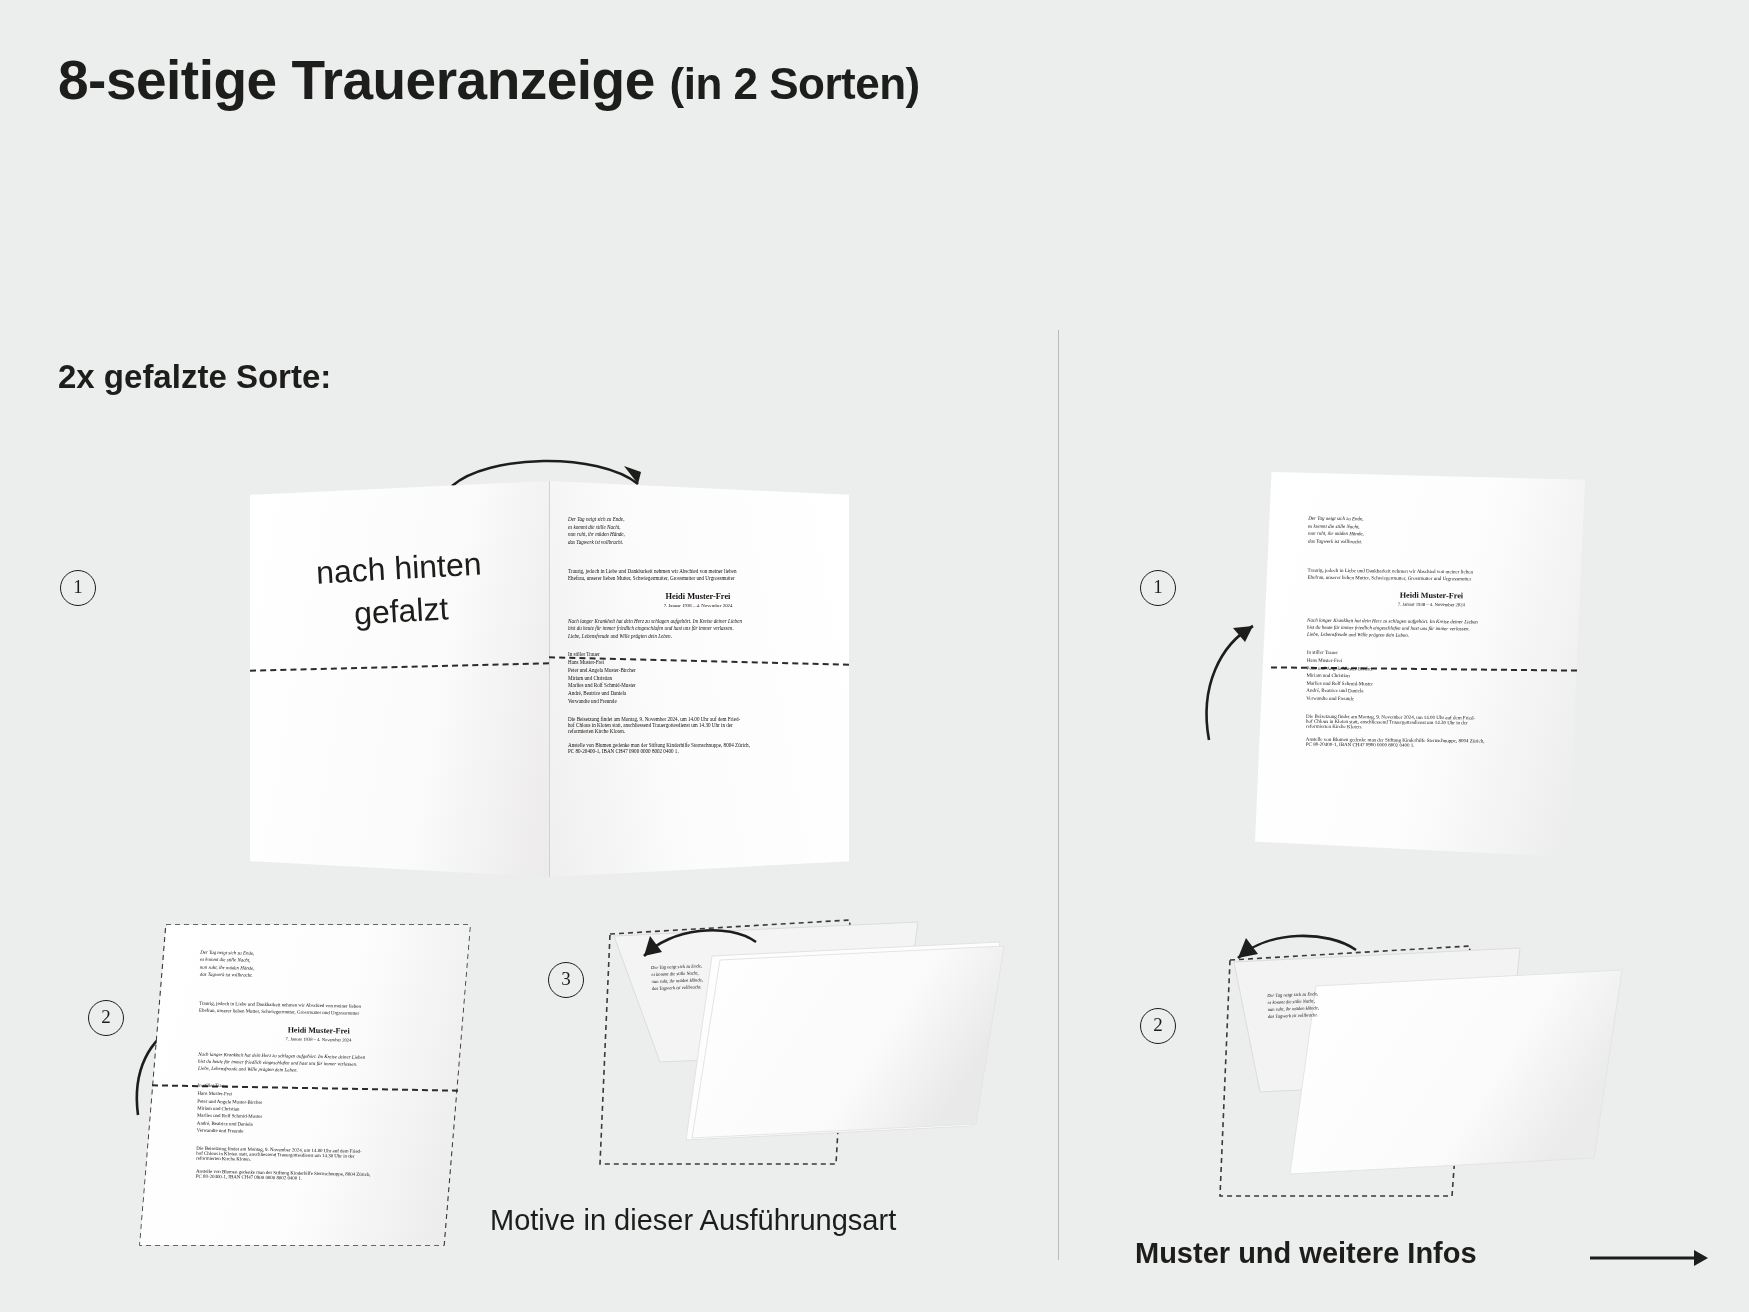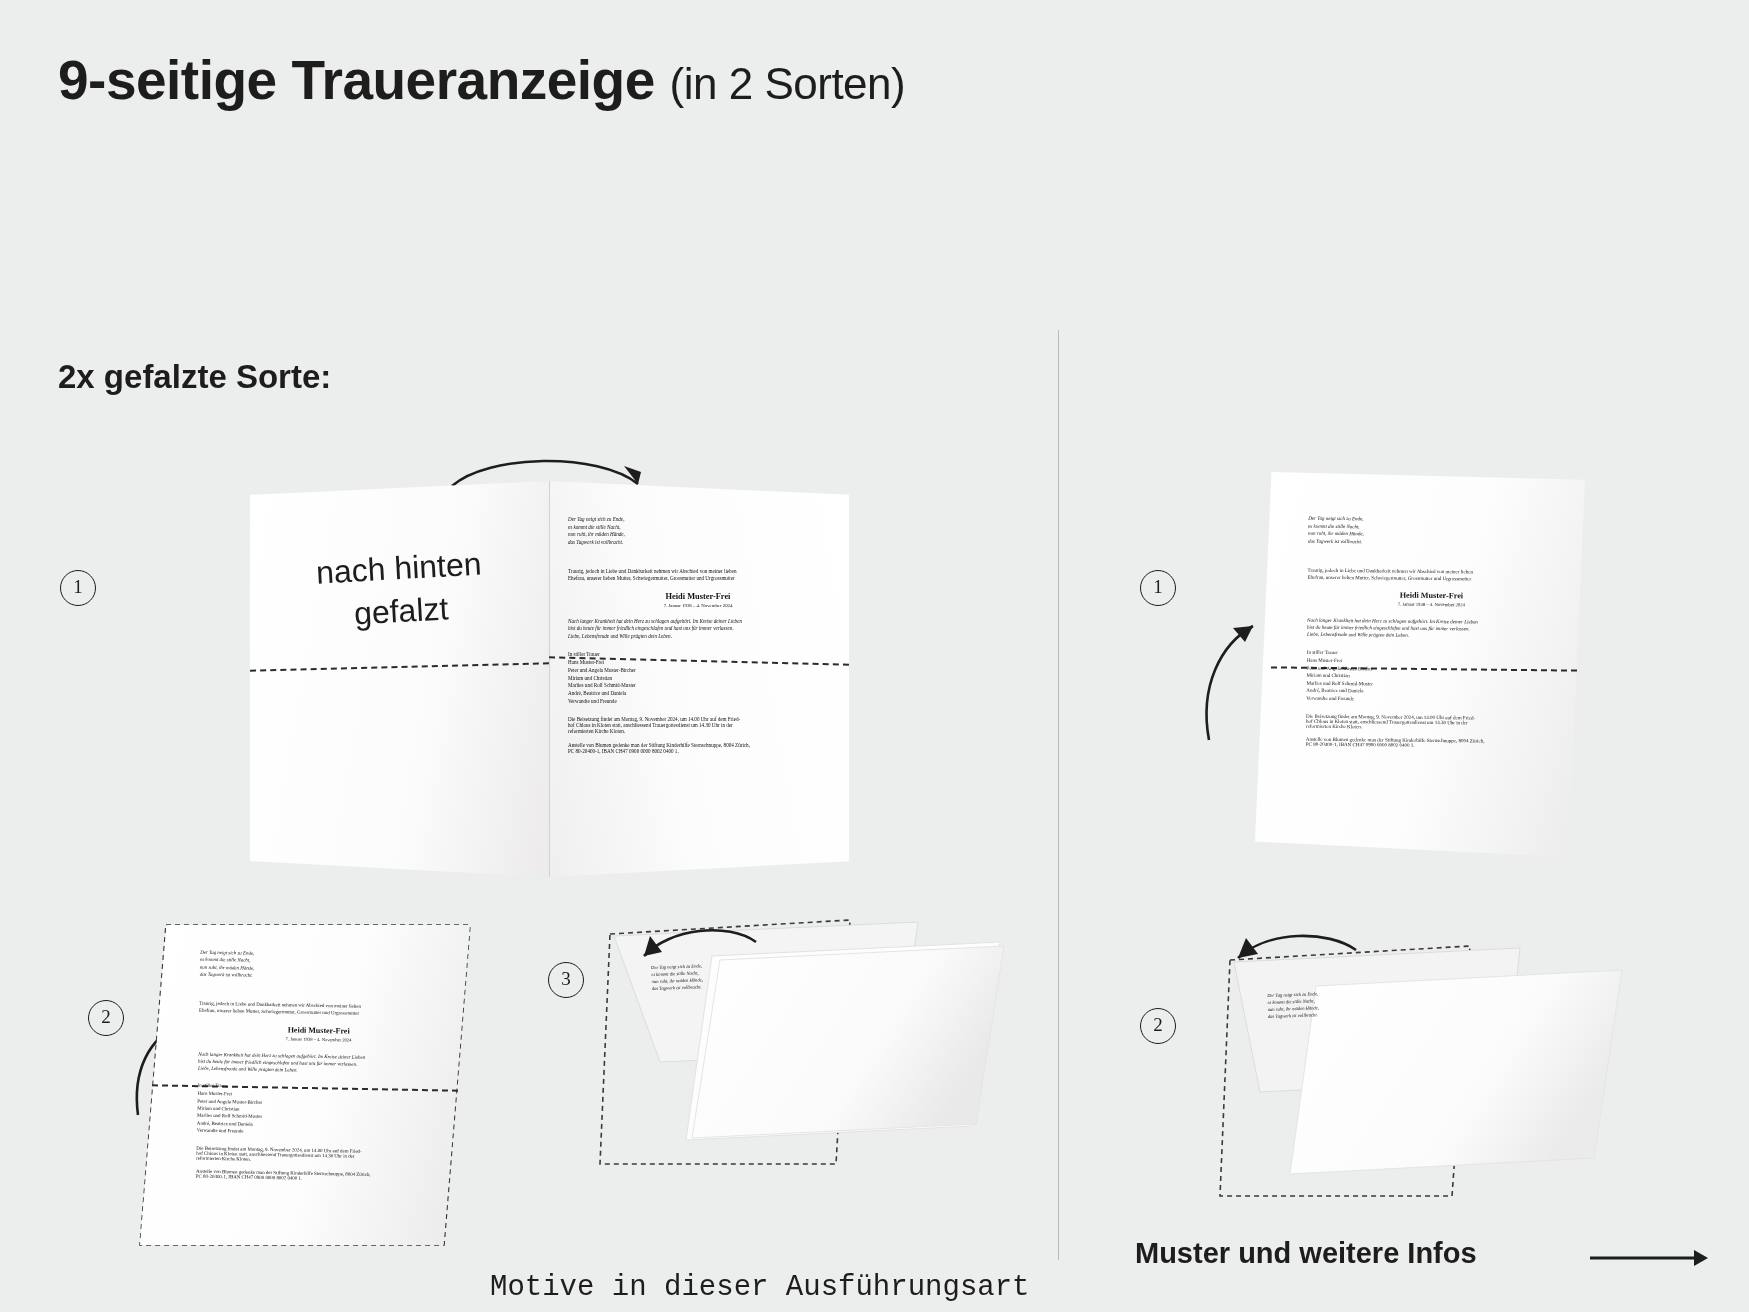--- a/index.html
+++ b/index.html
@@ -12,21 +12,21 @@
     position:relative;
   }
   .page{position:absolute;inset:0;}
 
   
   .title{
     position:absolute;left:58px;top:48px;
     font-size:55px;font-weight:700;letter-spacing:-0.5px;
     white-space:nowrap;
   }
-  .title .sub{font-weight:400;font-size:44px;}
+  .title .sub{font-weight:700;font-size:44px;}
   .intro{
     position:absolute;left:58px;top:205px;
     font-size:29px;font-weight:400;
   }
   .col-head{
     position:absolute;font-size:33px;font-weight:700;
   }
   .col-head.left{left:58px;top:358px;}
   .col-head.right{left:1105px;top:358px;}
 
@@ -110,21 +110,21 @@
     position:absolute;font-size:29px;font-weight:700;
   }
   svg{display:block;overflow:visible;}
 </style>
 </head>
 <body>
 
 <div class="page">
 
   <div class="title">
-    <span>9-seitige Traueranzeige</span>
+    <span>8-seitige Traueranzeige</span>
     <span class="sub">(in 2 Sorten)</span>
   </div>
 
   <div class="col-head left">2x gefalzte Sorte:</div>
 
   <div class="divider"></div>
 
   <div class="step" style="left:60px;top:570px;">1</div>
 
   <svg style="position:absolute;left:448px;top:452px;width:210px;height:60px;">
@@ -263,21 +263,21 @@
     <div class="obit" style="left:52px;top:52px;width:60px;font-size:4.6px;transform:rotate(-2deg);overflow:hidden;height:60px;">
       <div class="poem">
         <div>Der Tag neigt sich zu Ende,</div>
         <div>es kommt die stille Nacht,</div>
         <div>nun ruht, ihr müden Hände,</div>
         <div>das Tagwerk ist vollbracht.</div>
       </div>
     </div>
   </div>
 
-  <div class="caption" style="left:490px;top:1268px;font-family:Liberation Mono, monospace;">
+  <div class="caption" style="left:490px;top:1200px;">
     <div>Motive in dieser Ausführungsart</div>
   </div>
 
   <div class="step" style="left:1140px;top:570px;">1</div>
 
   <svg style="position:absolute;left:1195px;top:608px;width:80px;height:140px;">
     <path d="M14,132 C4,78 26,36 58,18" fill="none" stroke="#1d1d1b" stroke-width="2.6"></path>
     <path d="M58,18 L38,20 L50,34 Z" fill="#1d1d1b"></path>
   </svg>
 

